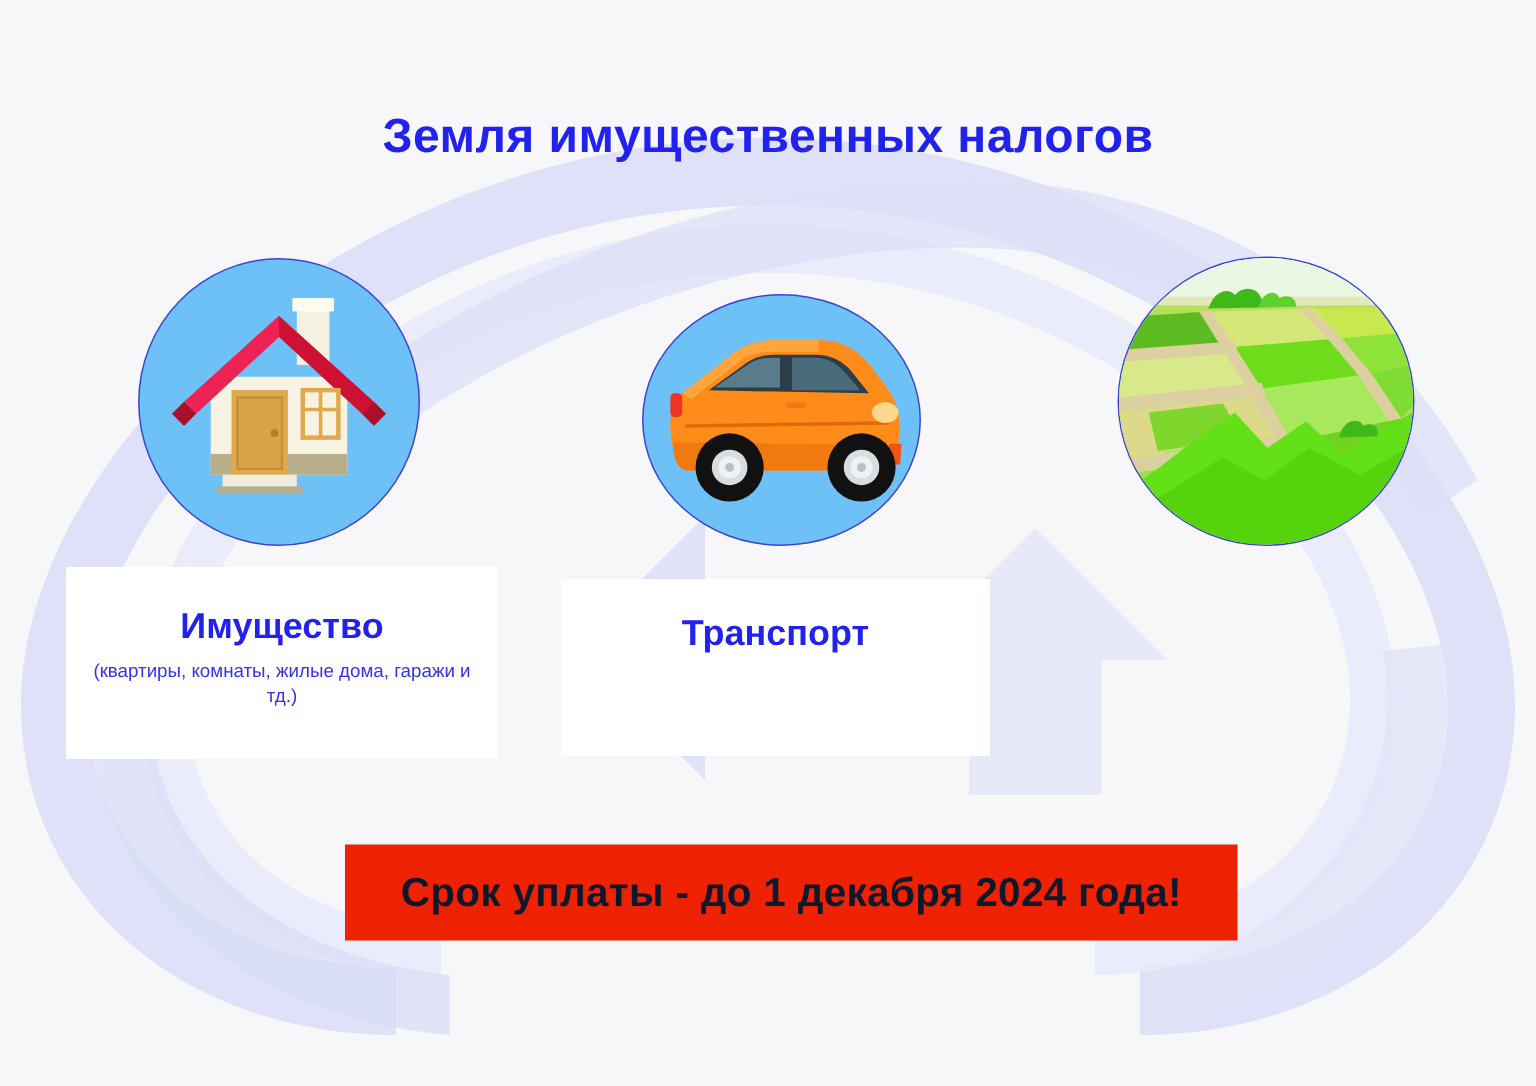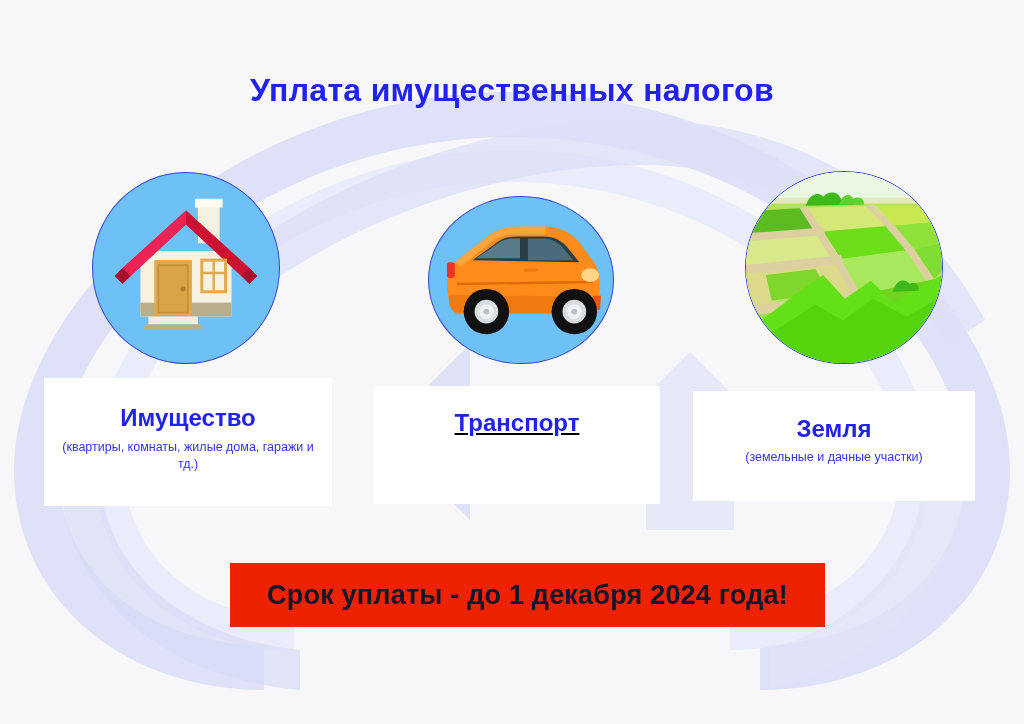--- a/index.html
+++ b/index.html
@@ -69,21 +69,21 @@
     content: "";
     position: absolute;
     left: 10px;
     top: 10px;
     right: -10px;
     bottom: -10px;
     background: rgba(185, 192, 245, 0.45);
     z-index: -1;
   }
   .card.k1 { left: 44px;  top: 378px; width: 288px; height: 128px; }
-  .card.k2 { left: 374px; top: 386px; width: 286px; height: 118px; text-decoration: underline; }
+  .card.k2 { left: 374px; top: 386px; width: 286px; height: 118px; }
   .card.k3 { left: 693px; top: 391px; width: 282px; height: 110px; }
 
   .card-inner {
     width: 100%;
     height: 100%;
     display: flex;
     flex-direction: column;
     align-items: center;
     justify-content: flex-start;
     padding-top: 27px;
@@ -177,21 +177,21 @@
                L 948 345 C 886 238 780 165 640 165 C 490 165 300 232 186 355 Z" fill="#dcdff7" opacity="0.75"></path>
 
       <path d="M 60 470 C 60 590 160 678 300 690 L 300 650
                C 184 638 100 568 100 470 Z" fill="#d7dcf5" opacity="0.7"></path>
 
       <path d="M 960 430 C 985 540 905 660 770 688 L 770 648
                C 875 622 940 530 922 434 Z" fill="#e0e3f8" opacity="0.75"></path>
     </g>
   </svg>
 
-  <div class="poster-title">Уплата имущественных налогов</div>
+  <div class="poster-title">Земля имущественных налогов</div>
 
   <div class="icon-circle c1">
     <svg class="icon-svg" viewBox="0 0 188 192">
 
       <rect x="106" y="29" width="22" height="42" fill="#f5f1e0"></rect>
       <rect x="103" y="26" width="28" height="9" fill="#fdfbef"></rect>
 
       <rect x="48" y="79" width="92" height="66" fill="#f7f2e2"></rect>
 
       <rect x="48" y="131" width="92" height="14" fill="#b8ae8a"></rect>
@@ -319,24 +319,18 @@
       <div class="card-subtitle">(квартиры, комнаты, жилые дома, гаражи и тд.)</div>
     </div>
   </div>
 
   <div class="card k2">
     <div class="card-inner">
       <div class="card-title">Транспорт</div>
     </div>
   </div>
 
-  <div class="card k3">
-    <div class="card-inner">
-      <div class="card-title">Земля</div>
-      <div class="card-subtitle">(земельные и дачные участки)</div>
-    </div>
-  </div>
 
   <div class="deadline-banner">
     <span class="deadline-text">Срок уплаты - до 1 декабря 2024 года!</span>
   </div>
 
 </div>
 
 </body></html>

